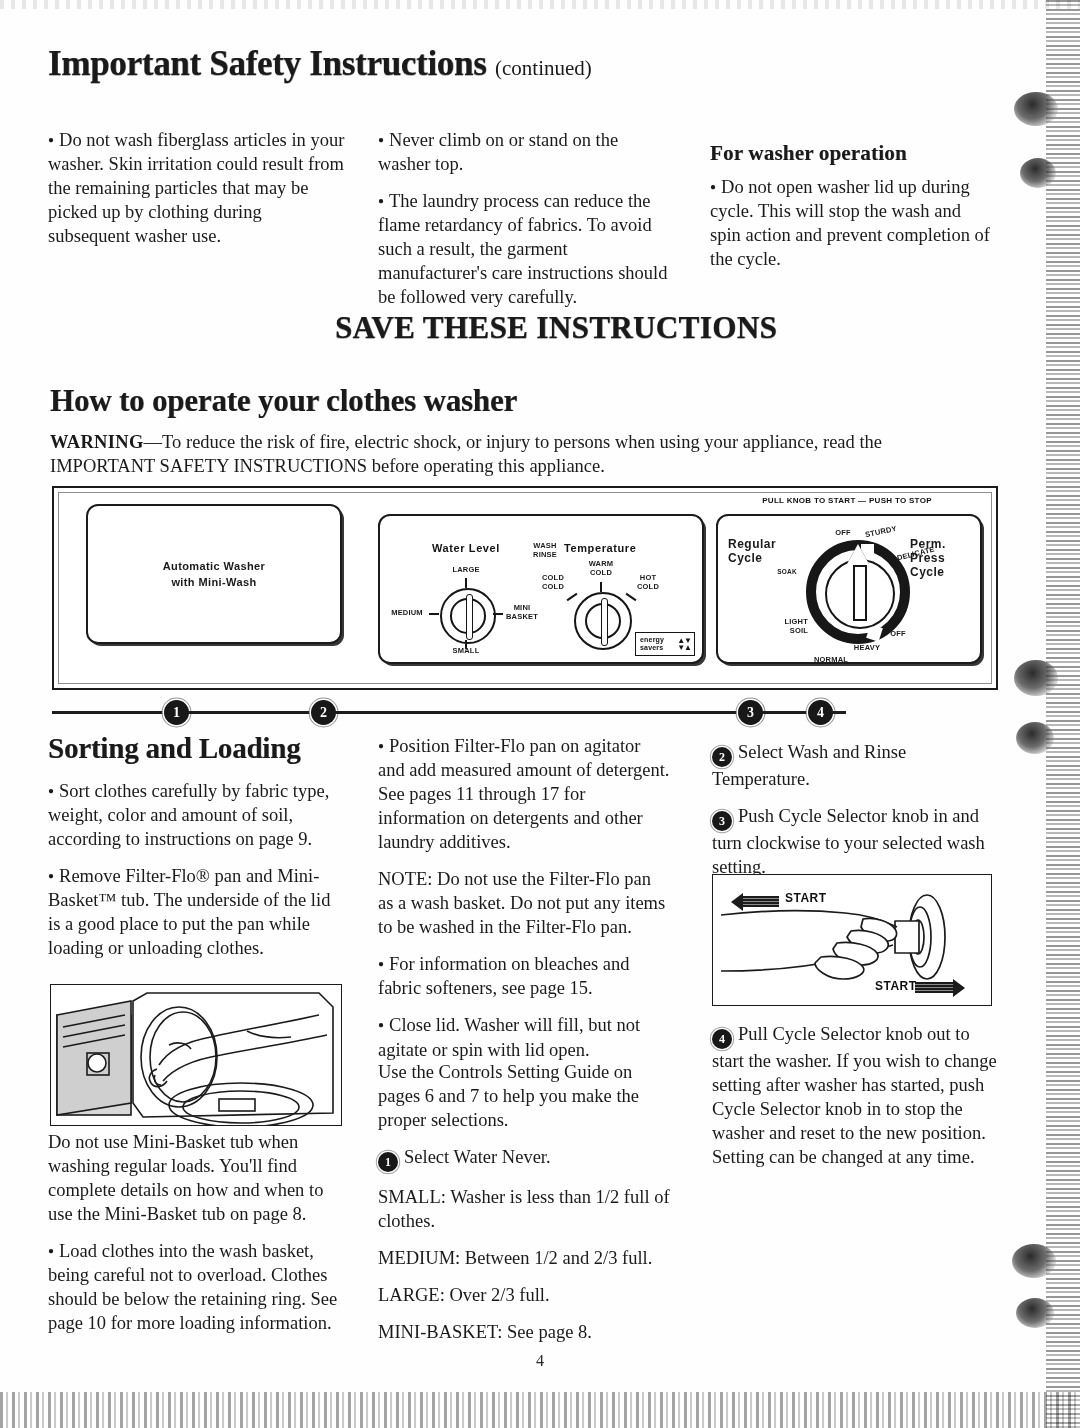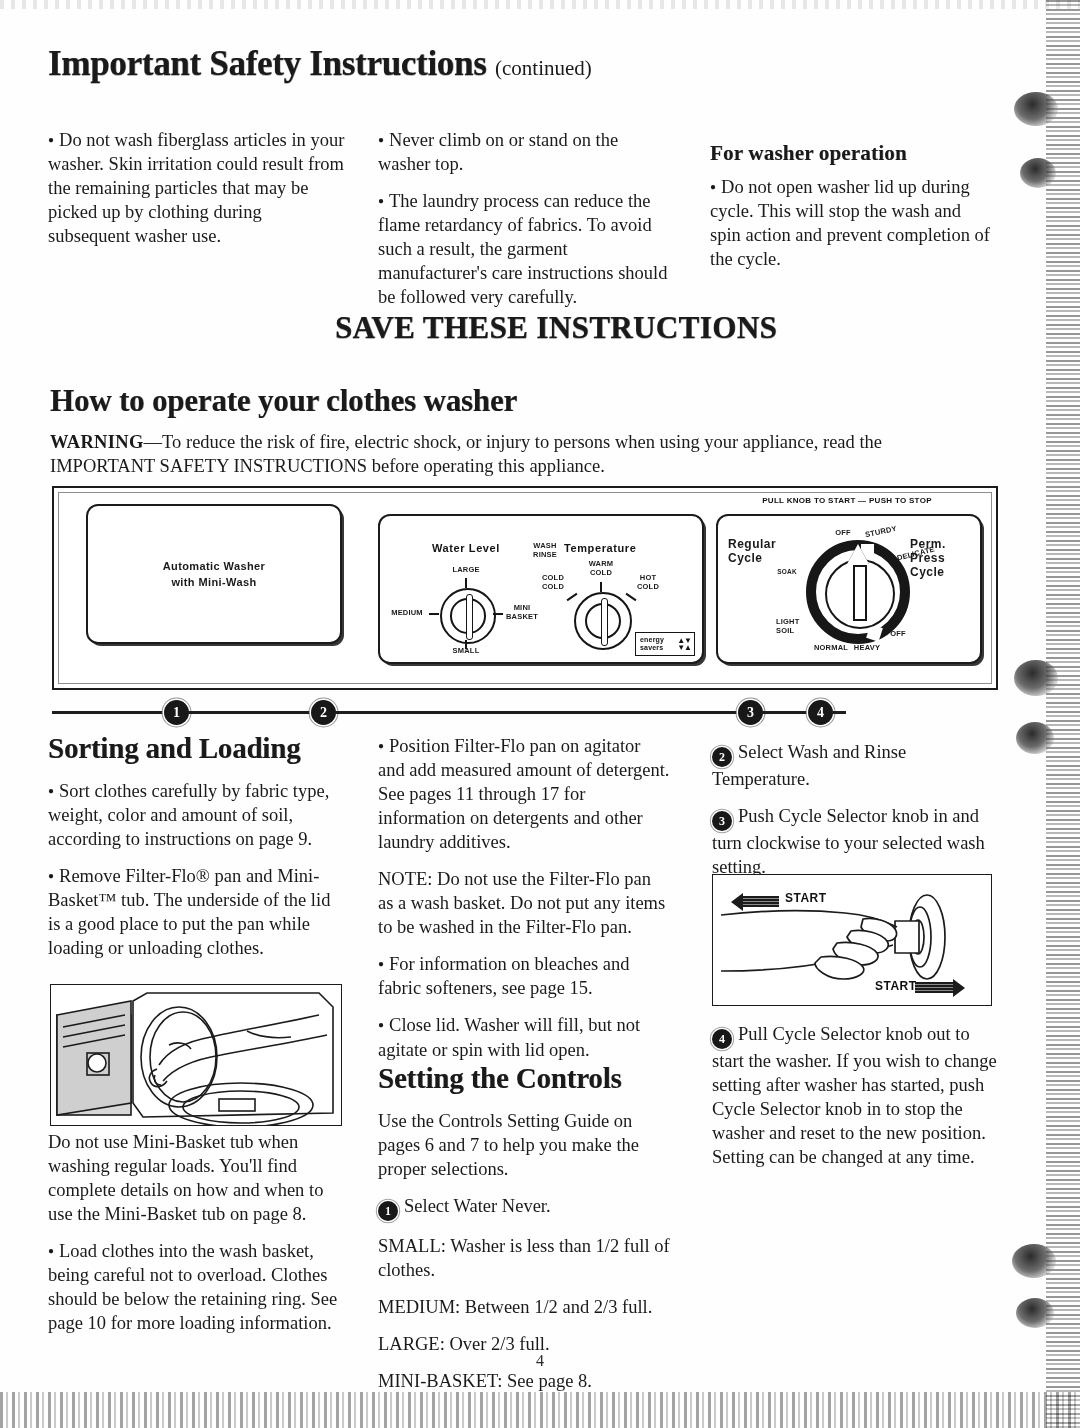--- a/index.html
+++ b/index.html
@@ -479,22 +479,22 @@
       <div class="cycle-arrow" style="left:129px; top:28px; border-bottom-color:#fff;"></div>
       <div style="position:absolute;left:129px;top:28px;width:0;height:0;
                   border-left:11px solid transparent;border-right:11px solid transparent;
                   border-bottom:20px solid #151515;z-index:-1;"></div>
 
       <div class="tiny-label" style="left:110px; top:13px; width:30px;">OFF</div>
       <div class="tiny-label" style="left:144px; top:12px; width:38px; transform:rotate(-12deg);">STURDY</div>
       <div class="tiny-label" style="left:176px; top:34px; width:44px; transform:rotate(-14deg);">DELICATE</div>
       <div class="tiny-label" style="left:166px; top:114px; width:28px;">OFF</div>
       <div class="tiny-label" style="left:132px; top:128px; width:34px;">HEAVY</div>
-      <div class="tiny-label" style="left:94px; top:128px; width:38px;">NORMAL</div>
-      <div class="tiny-label" style="left:58px; top:102px; width:32px; text-align:left;">LIGHT
+      <div class="tiny-label" style="left:94px; top:140px; width:38px;">NORMAL</div>
+      <div class="tiny-label" style="left:58px; top:102px; width:32px; text-align:right;">LIGHT
 SOIL</div>
       <div class="tiny-label" style="left:54px; top:52px; width:30px; font-size:6.5px;">SOAK</div>
     </div>
   </div>
 
   <div class="callout-rule">
     <div class="line" style="left:0px; width:120px;"></div>
     <div class="num-circle" style="left:112px; top:0px;">1</div>
     <div class="line" style="left:136px; width:128px;"></div>
     <div class="num-circle" style="left:259px; top:0px;">2</div>
@@ -547,21 +547,20 @@
   </div>
 
   <div class="col-text" style="left:378px; top:734px; width:292px;">
     <p class="bullet">Position Filter-Flo pan on agitator and add measured amount of detergent. See pages 11 through 17 for information on detergents and other laundry additives.</p>
     <p>NOTE: Do not use the Filter-Flo pan as a wash basket. Do not put any items to be washed in the Filter-Flo pan.</p>
     <p class="bullet">For information on bleaches and fabric softeners, see page 15.</p>
     <p class="bullet">Close lid. Washer will fill, but not agitate or spin with lid open.</p>
   </div>
 
   <div class="col-text" style="left:378px; top:1060px; width:292px;">
-    <div class="sub-head">Setting the Controls</div>
     <p>Use the Controls Setting Guide on pages 6 and 7 to help you make the proper selections.</p>
     <p>
       <span class="num-inline">1</span><span>Select Water Never.</span>
     </p>
     <p>SMALL: Washer is less than 1/2 full of clothes.</p>
     <p>MEDIUM: Between 1/2 and 2/3 full.</p>
     <p>LARGE: Over 2/3 full.</p>
     <p>MINI-BASKET: See page 8.</p>
   </div>
 

